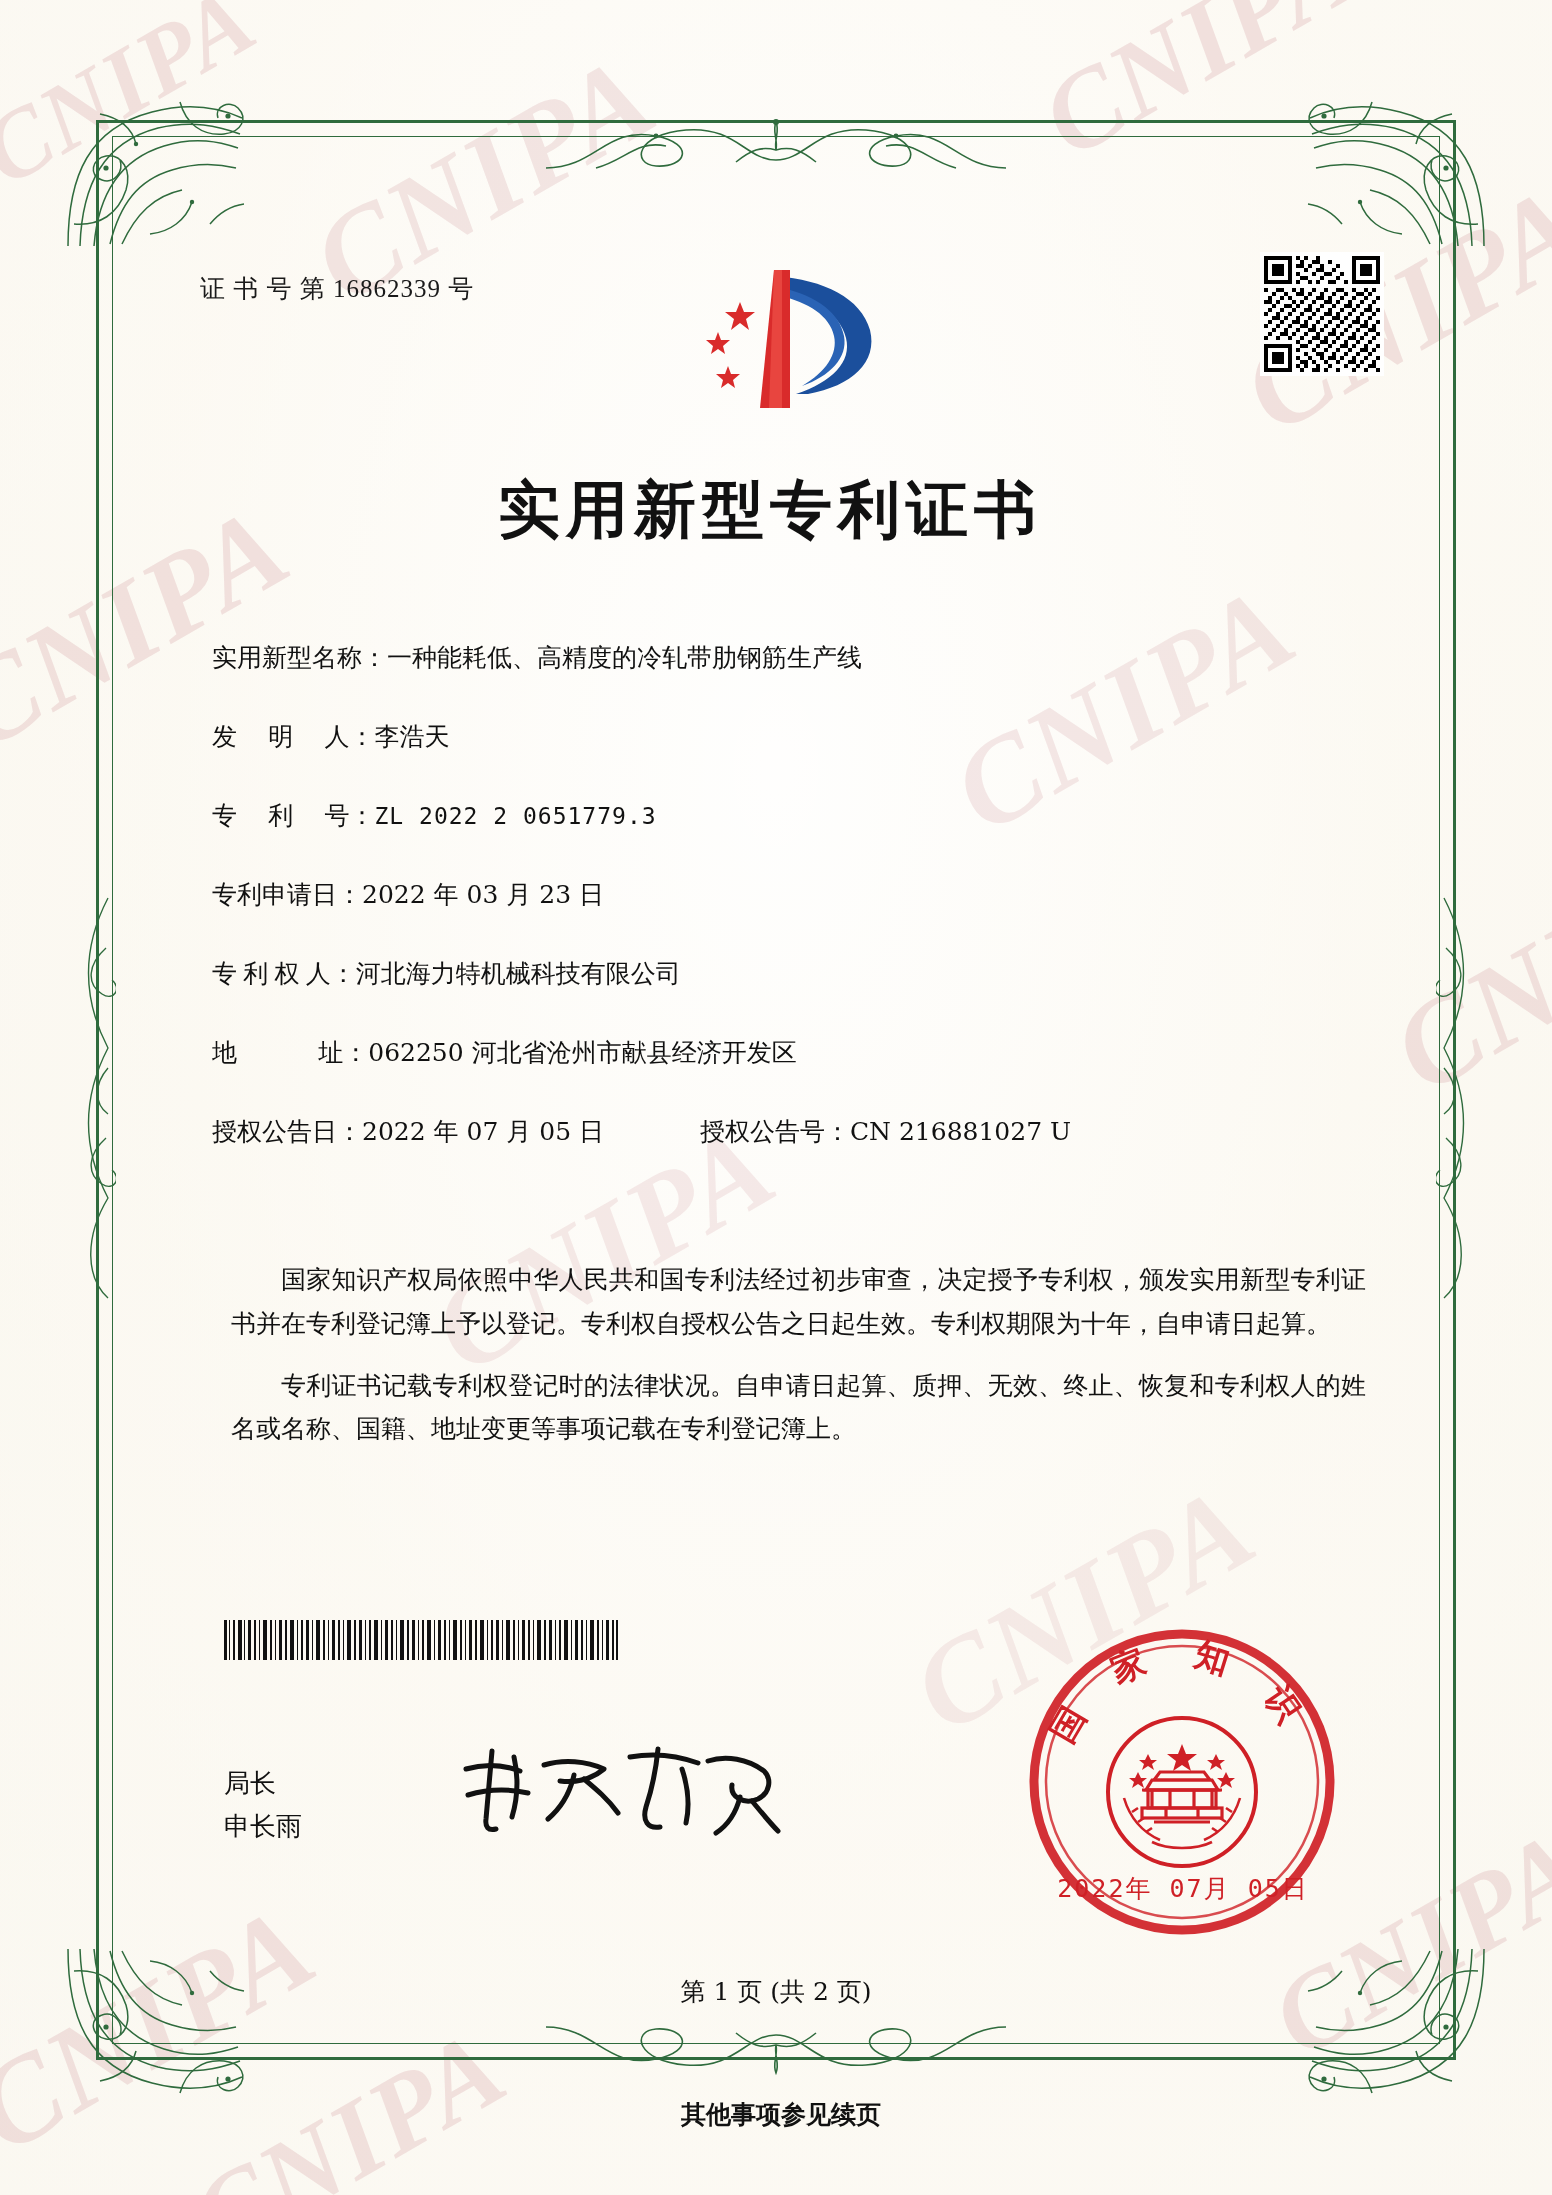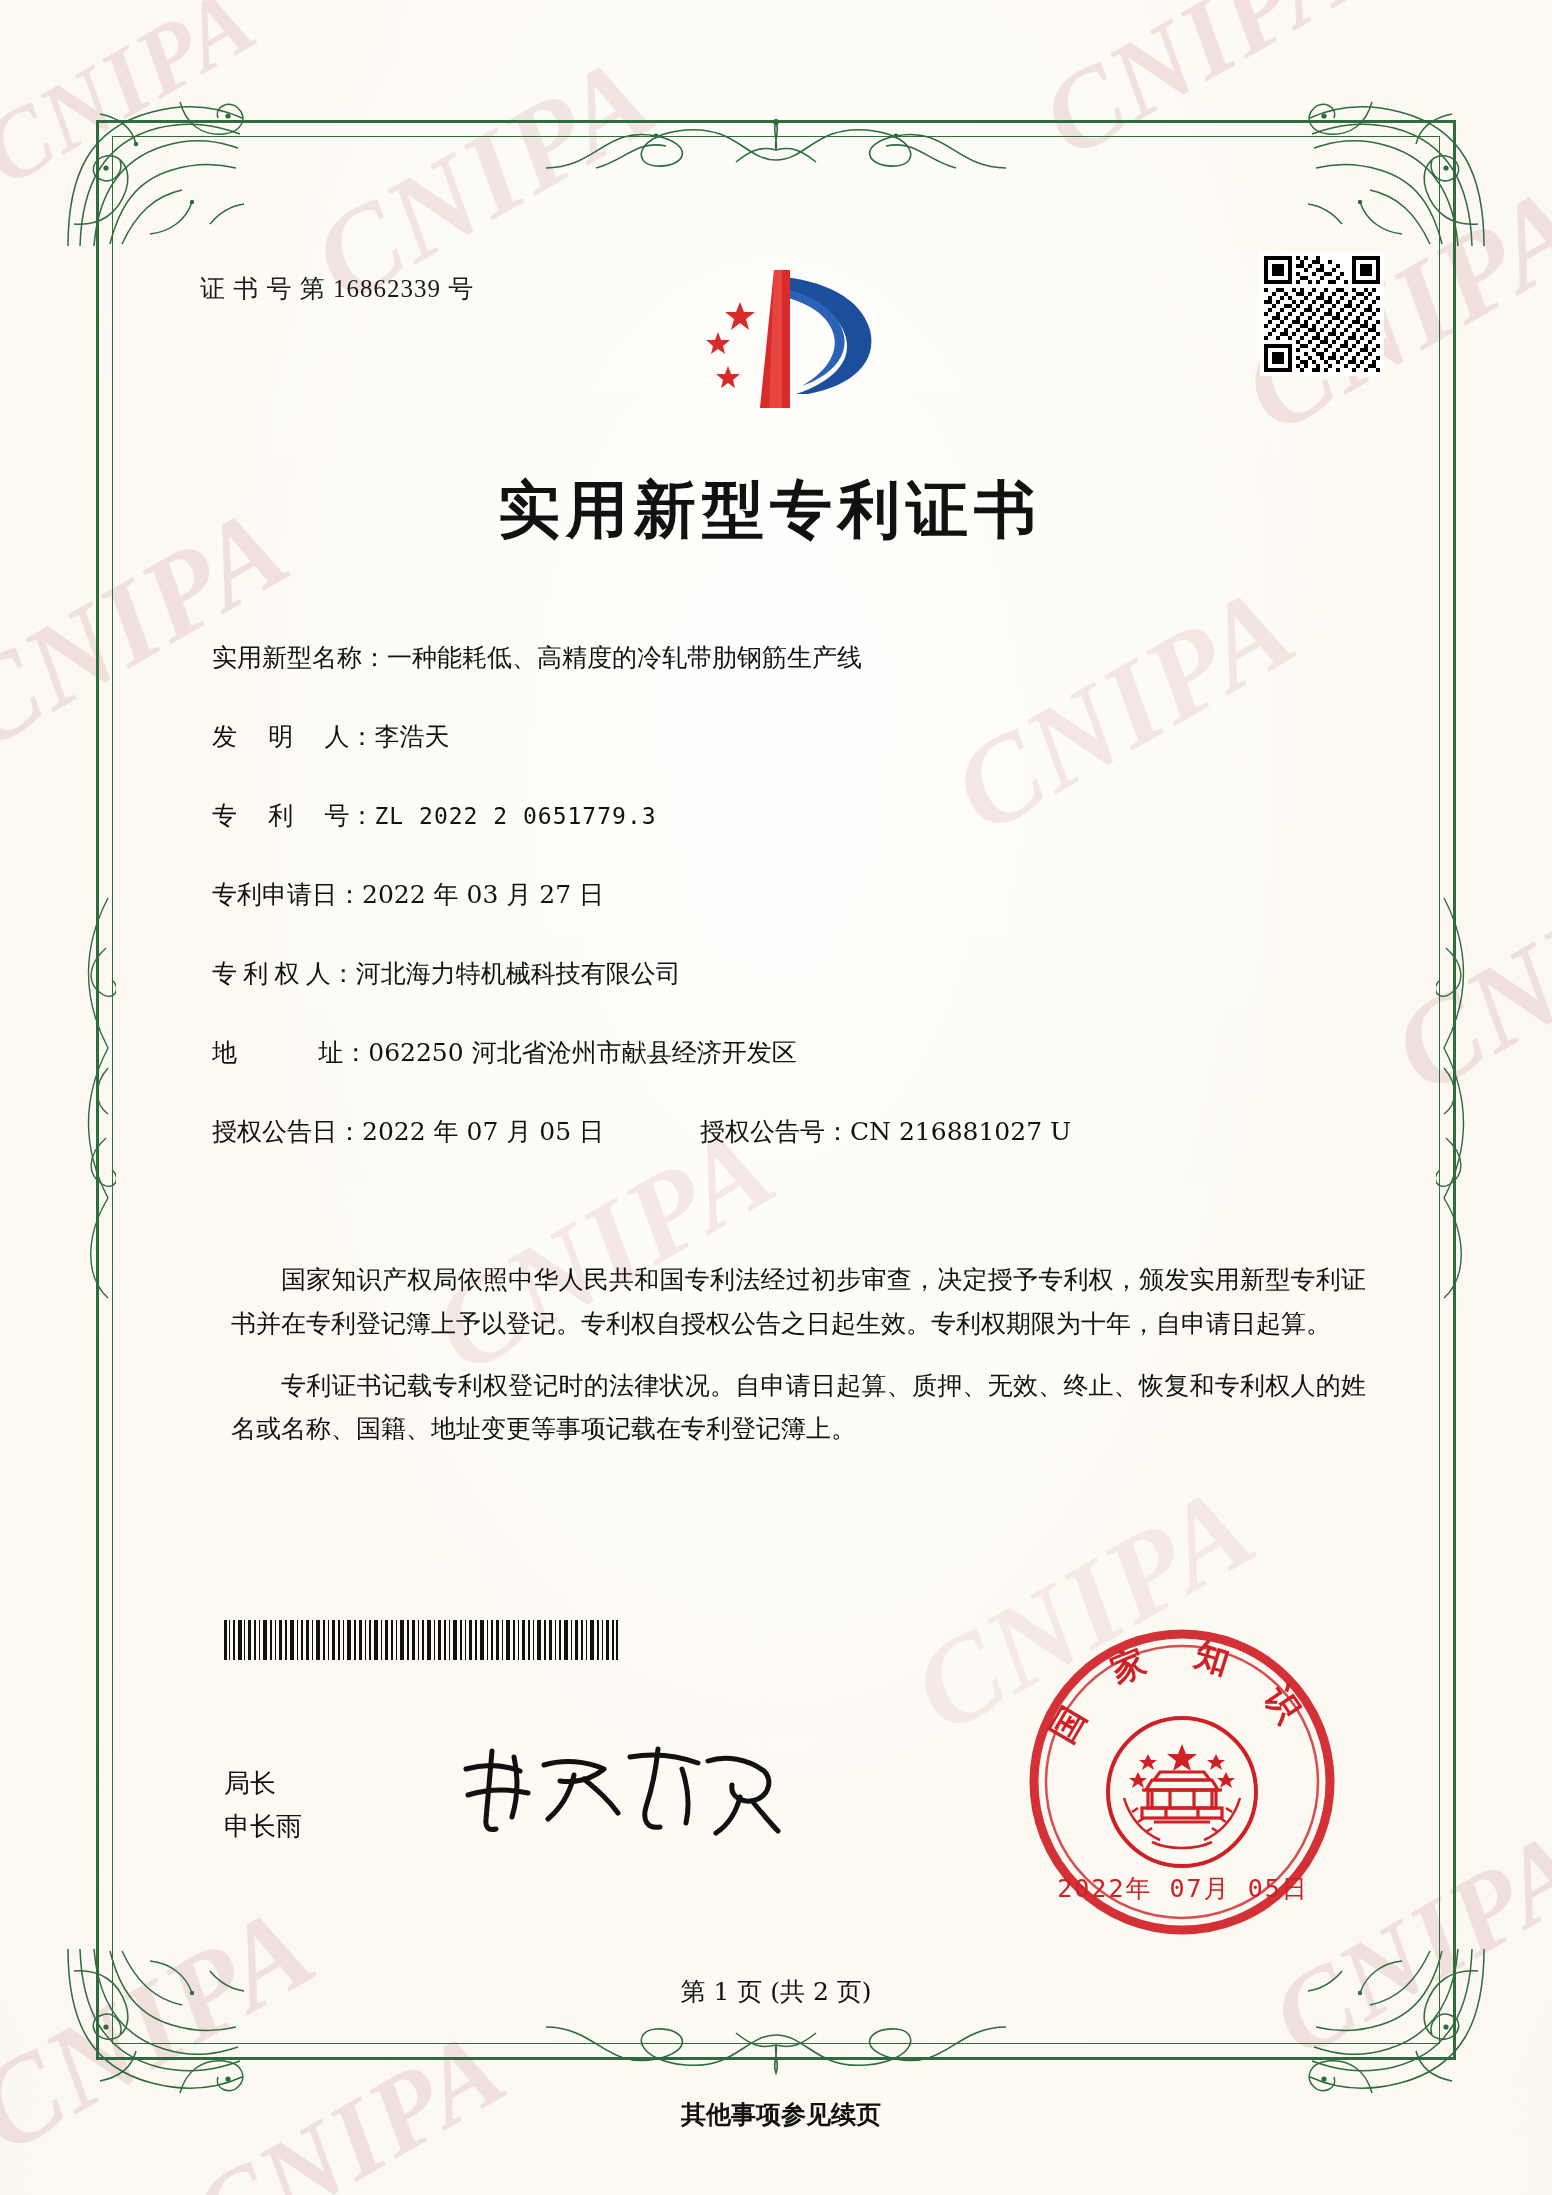--- a/index.html
+++ b/index.html
@@ -664,21 +664,21 @@
     <div class="field-row">
       <span class="field-label">发　 明　 人：</span>
       <span class="field-value">李浩天</span>
     </div>
     <div class="field-row">
       <span class="field-label">专　 利　 号：</span>
       <span class="field-value mono">ZL 2022 2 0651779.3</span>
     </div>
     <div class="field-row">
       <span class="field-label">专利申请日：</span>
-      <span class="field-value">2022 年 03 月 27 日</span>
+      <span class="field-value">2022 年 03 月 23 日</span>
     </div>
     <div class="field-row">
       <span class="field-label">专 利 权 人：</span>
       <span class="field-value">河北海力特机械科技有限公司</span>
     </div>
     <div class="field-row">
       <span class="field-label">地　　 　址：</span>
       <span class="field-value">062250 河北省沧州市献县经济开发区</span>
     </div>
     <div class="field-row">

